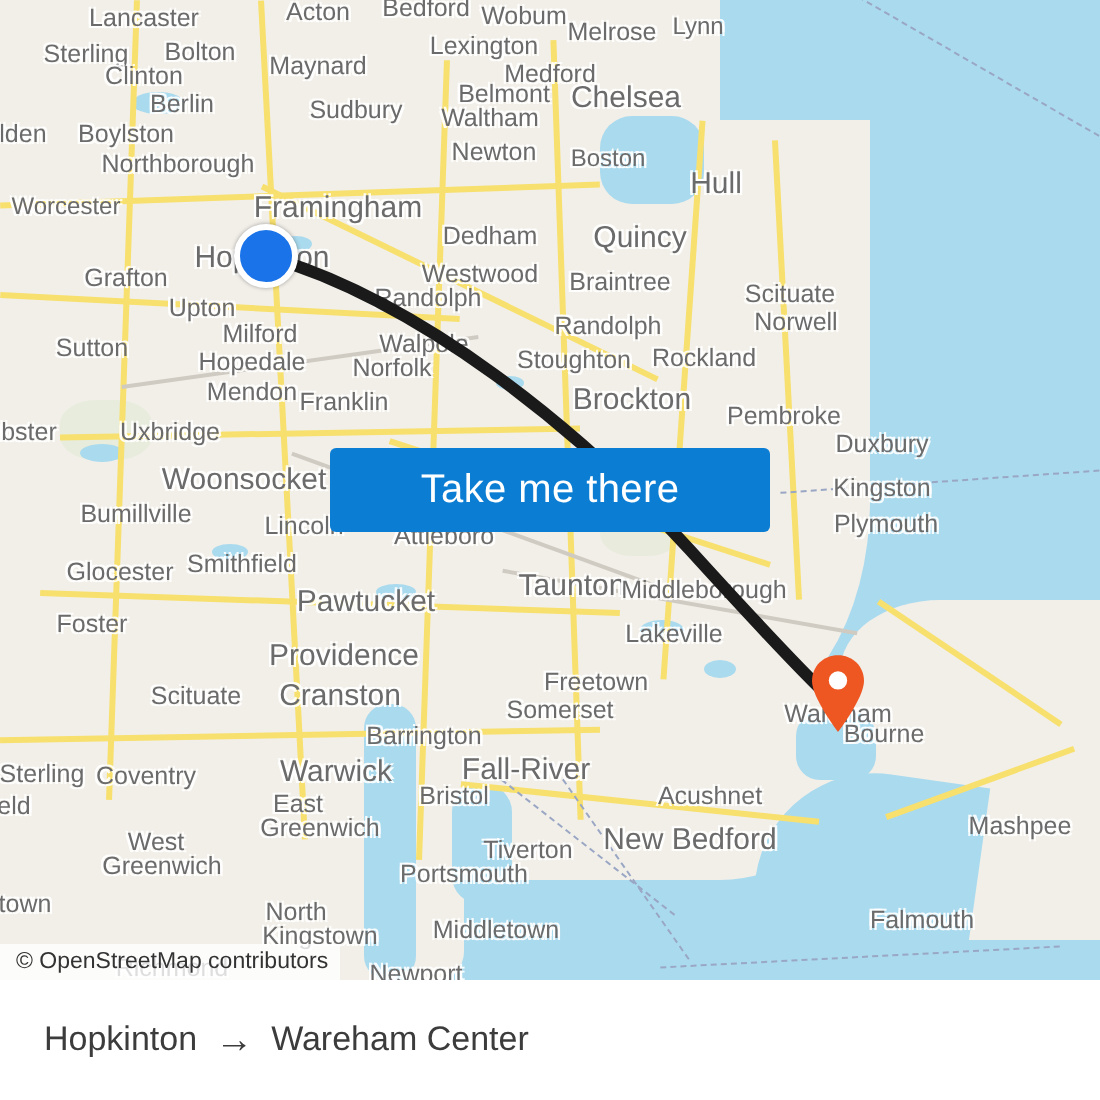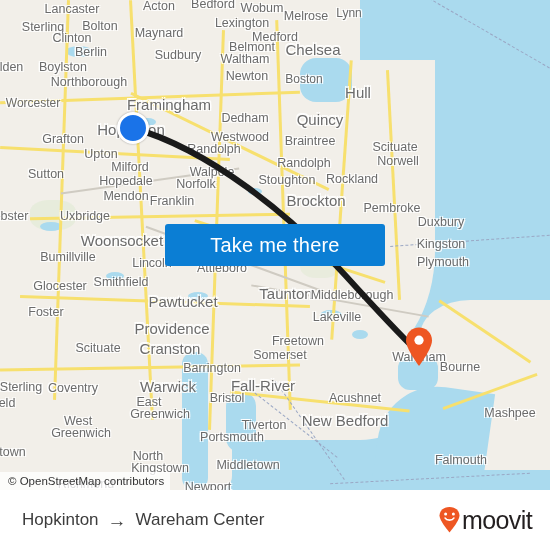--- a/index.html
+++ b/index.html
@@ -219,21 +219,21 @@
         <div class="lbl m" style="left: 60px; top: 286px;">Glocester</div>
         <div class="lbl l" style="left: 183px; top: 301px;">Pawtucket</div>
         <div class="lbl l" style="left: 286px; top: 293px;">Taunton</div>
         <div class="lbl m" style="left: 352px; top: 295px;">Middleborough</div>
         <div class="lbl m" style="left: 46px; top: 312px;">Foster</div>
         <div class="lbl m" style="left: 337px; top: 317px;">Lakeville</div>
         <div class="lbl l" style="left: 172px; top: 328px;">Providence</div>
         <div class="lbl m" style="left: 98px; top: 348px;">Scituate</div>
         <div class="lbl l" style="left: 170px; top: 348px;">Cranston</div>
         <div class="lbl m" style="left: 419px; top: 357px;">Wareham</div>
-        <div class="lbl m" style="left: 460px; top: 367px;">Bourne</div>
+        <div class="lbl m" style="left: 442px; top: 367px;">Bourne</div>
         <div class="lbl m" style="left: 298px; top: 341px;">Freetown</div>
         <div class="lbl m" style="left: 280px; top: 355px;">Somerset</div>
         <div class="lbl m" style="left: 212px; top: 368px;">Barrington</div>
         <div class="lbl m" style="left: 21px; top: 387px;">Sterling</div>
         <div class="lbl m" style="left: 73px; top: 388px;">Coventry</div>
         <div class="lbl l" style="left: 168px; top: 386px;">Warwick</div>
         <div class="lbl l" style="left: 263px; top: 385px;">Fall-River</div>
         <div class="lbl m" style="left: 355px; top: 398px;">Acushnet</div>
         <div class="lbl m" style="left: 227px; top: 398px;">Bristol</div>
         <div class="lbl m" style="left: 149px; top: 402px;">East</div>
@@ -271,23 +271,14 @@
 
     <div id="attribution">© OpenStreetMap contributors</div>
   </div>
 
   <div id="footer">
     <div id="trip">
       <span>Hopkinton</span>
       <span id="arrow-icon">→</span>
       <span>Wareham Center</span>
     </div>
-    <div id="brand">
-      <svg width="23" height="27" viewBox="0 0 23 27">
-        <path d="M11.5 26 C11.5 26 21.5 14.6 21.5 9.1 C21.5 4 17.0 0.4 11.5 0.4 C6.0 0.4 1.5 4 1.5 9.1 C1.5 14.6 11.5 26 11.5 26 Z" fill="#ee5622"></path>
-        <circle cx="7.6" cy="7.6" r="1.5" fill="#ffffff"></circle>
-        <circle cx="15.4" cy="7.6" r="1.5" fill="#ffffff"></circle>
-        <path d="M7.2 11.6 C8.6 14.2 14.4 14.2 15.8 11.6" stroke="#ffffff" stroke-width="1.7" fill="none" stroke-linecap="round"></path>
-      </svg>
-      <span id="brand-text">moovit</span>
-    </div>
   </div>
 </div>
 
 </body></html>

